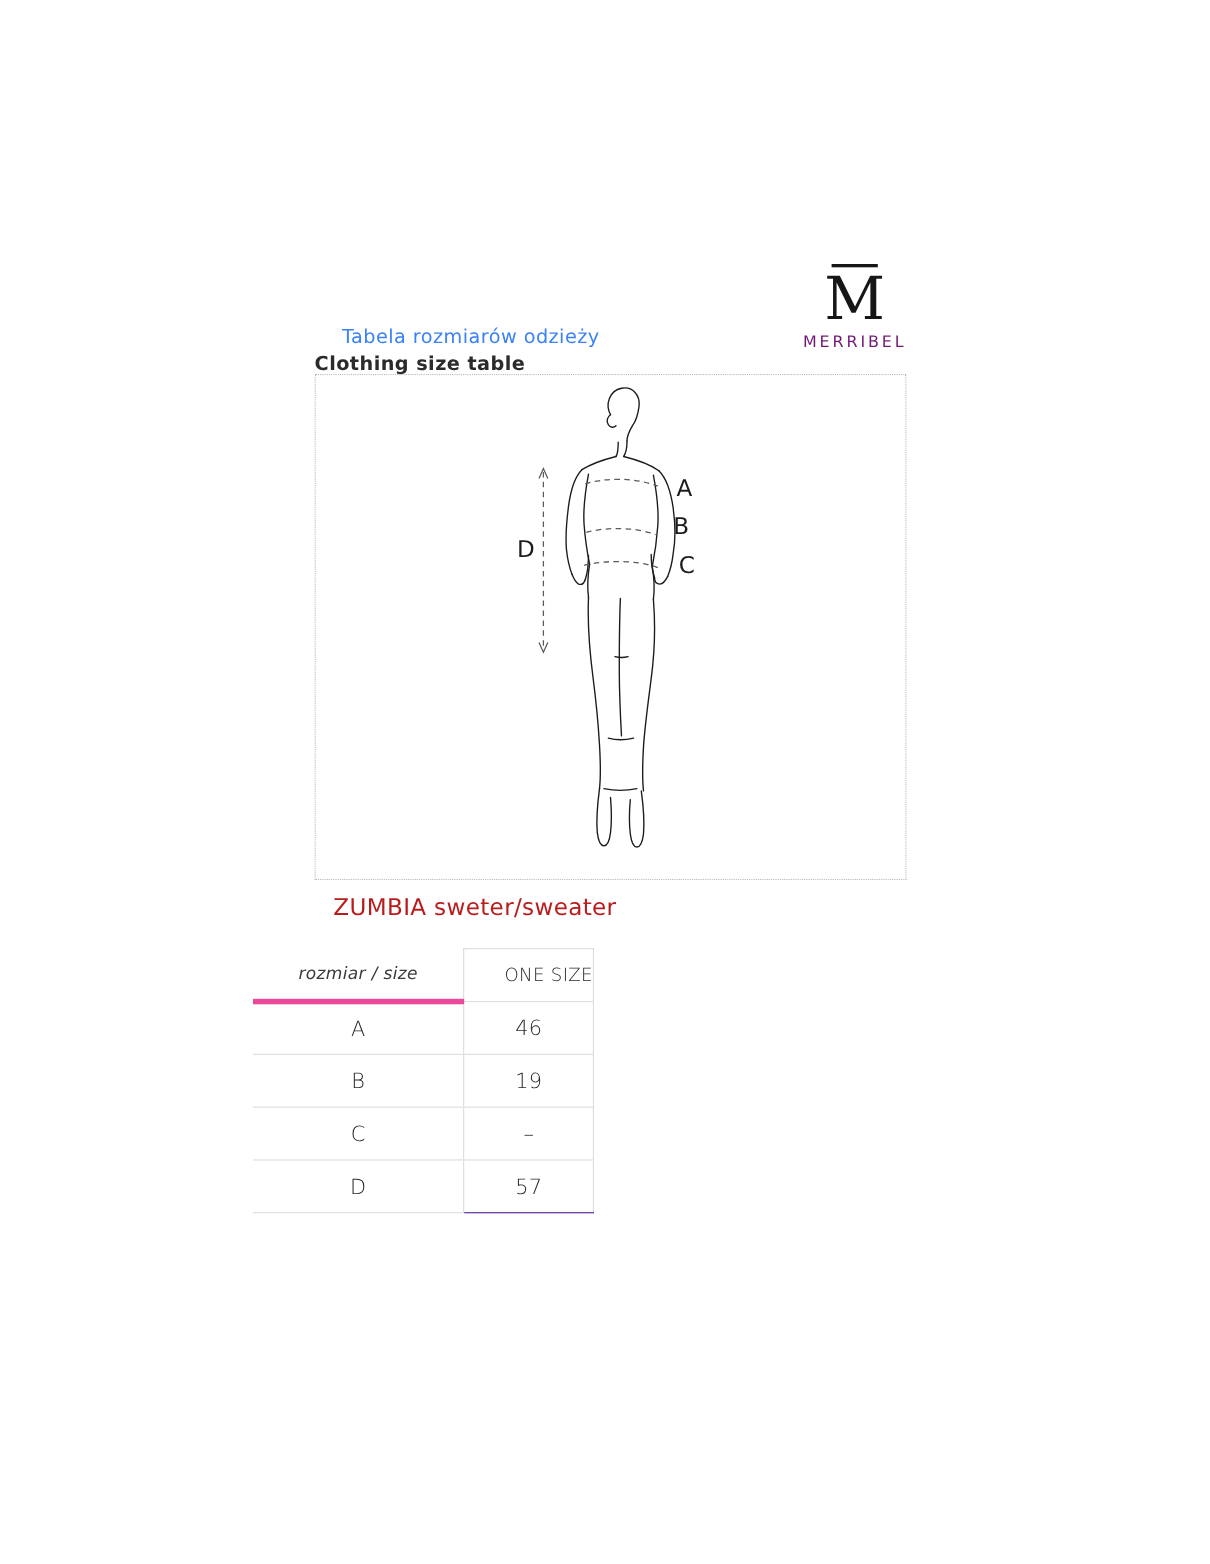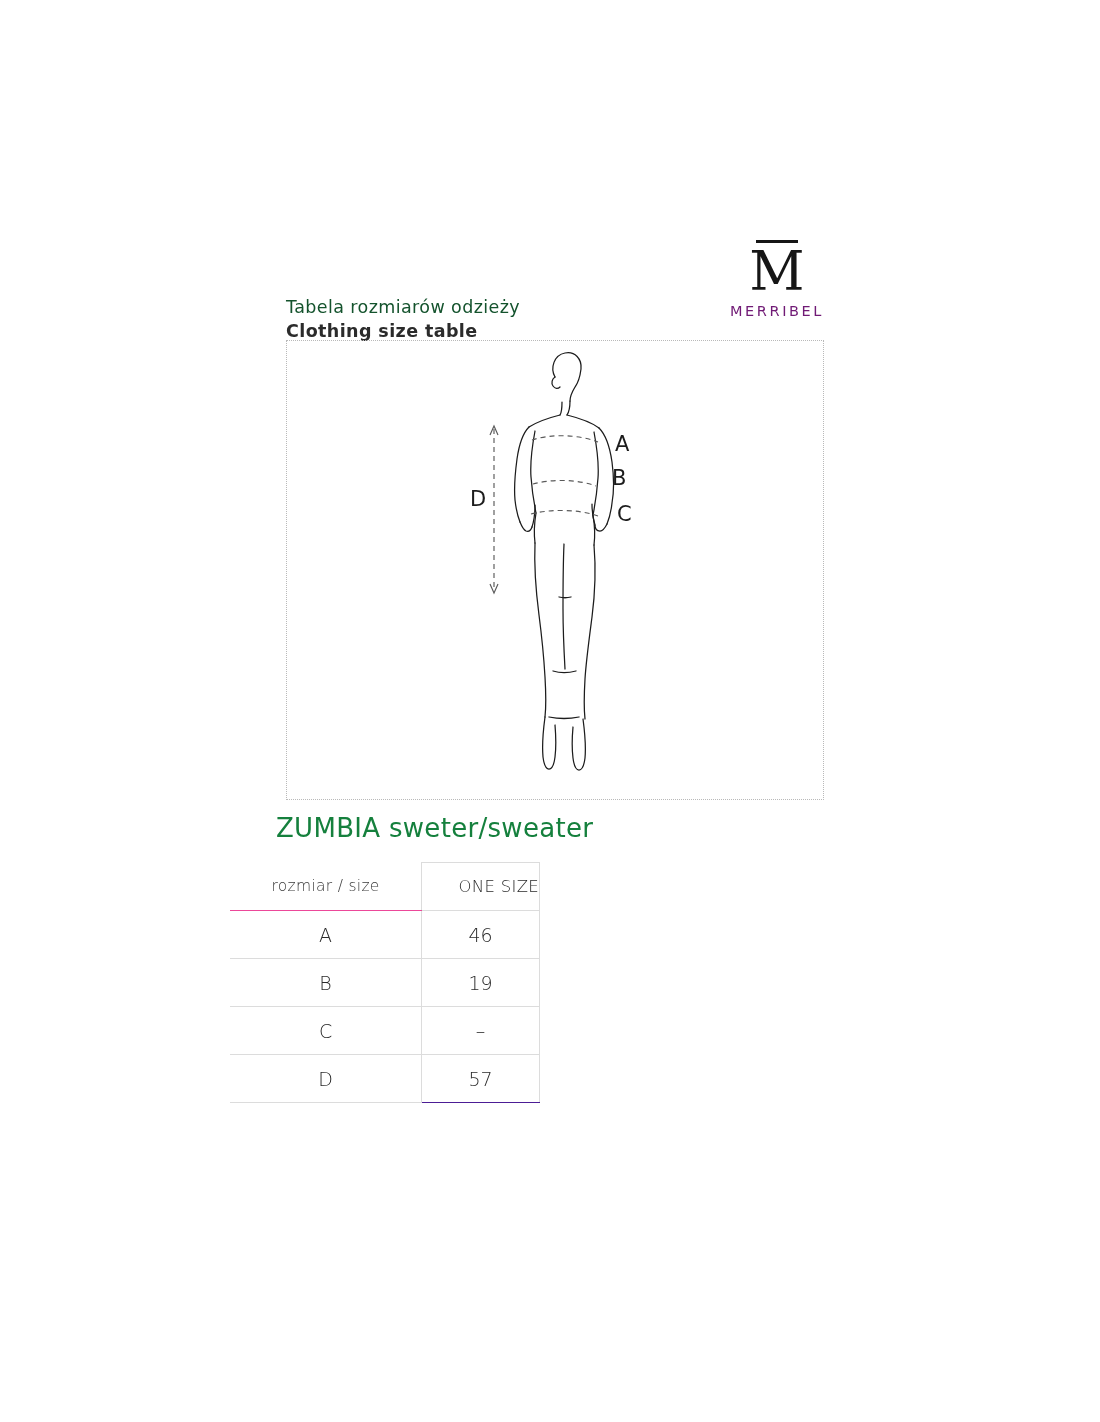--- a/index.html
+++ b/index.html
@@ -28,23 +28,24 @@
   
   .header {
     position: absolute;
     left: 286px;
     top: 296px;
     width: 540px;
   }
   .title-pl {
     font-size: 17.5px;
     letter-spacing: 0.4px;
-    color: #14532d;
+    color: #3b82f6;
     line-height: 1.35;
     white-space: nowrap;
+    margin-left: 25px;
   }
   .title-en {
     font-size: 17.5px;
     letter-spacing: 0.4px;
     color: #2b2b2b;
     line-height: 1.35;
     white-space: nowrap;
     font-weight: bold;
   }
 
@@ -88,25 +89,25 @@
   }
   .figure-svg {
     position: absolute;
     left: 0;
     top: 0;
   }
 
   
   .product-name {
     position: absolute;
-    left: 276px;
+    left: 303px;
     top: 813px;
-    font-size: 26px;
+    font-size: 21px;
     letter-spacing: 0.3px;
-    color: #15803d;
+    color: #b91c1c;
     white-space: nowrap;
   }
 
   
   .size-table {
     position: absolute;
     left: 230px;
     top: 862px;
     width: 310px;
     border-collapse: collapse;
@@ -121,21 +122,22 @@
     font-weight: 300;
     border-bottom: 1px solid #dcdcdc;
   }
   .size-table tr:first-child td {
     border-top: 0;
   }
   .size-table tr:first-child td.label-cell {
     font-size: 15.5px;
     color: #3a3a3a;
     letter-spacing: 0.3px;
-    border-bottom: 1px solid #ec4899;
+    border-bottom: 5px solid #ec4899;
+    font-style: italic;
   }
   .size-table tr:first-child td.value-cell {
     font-size: 16.5px;
     letter-spacing: 0.3px;
     border-top: 1px solid #dcdcdc;
     text-align: right;
   }
   .size-table td.label-cell {
     width: 192px;
   }

